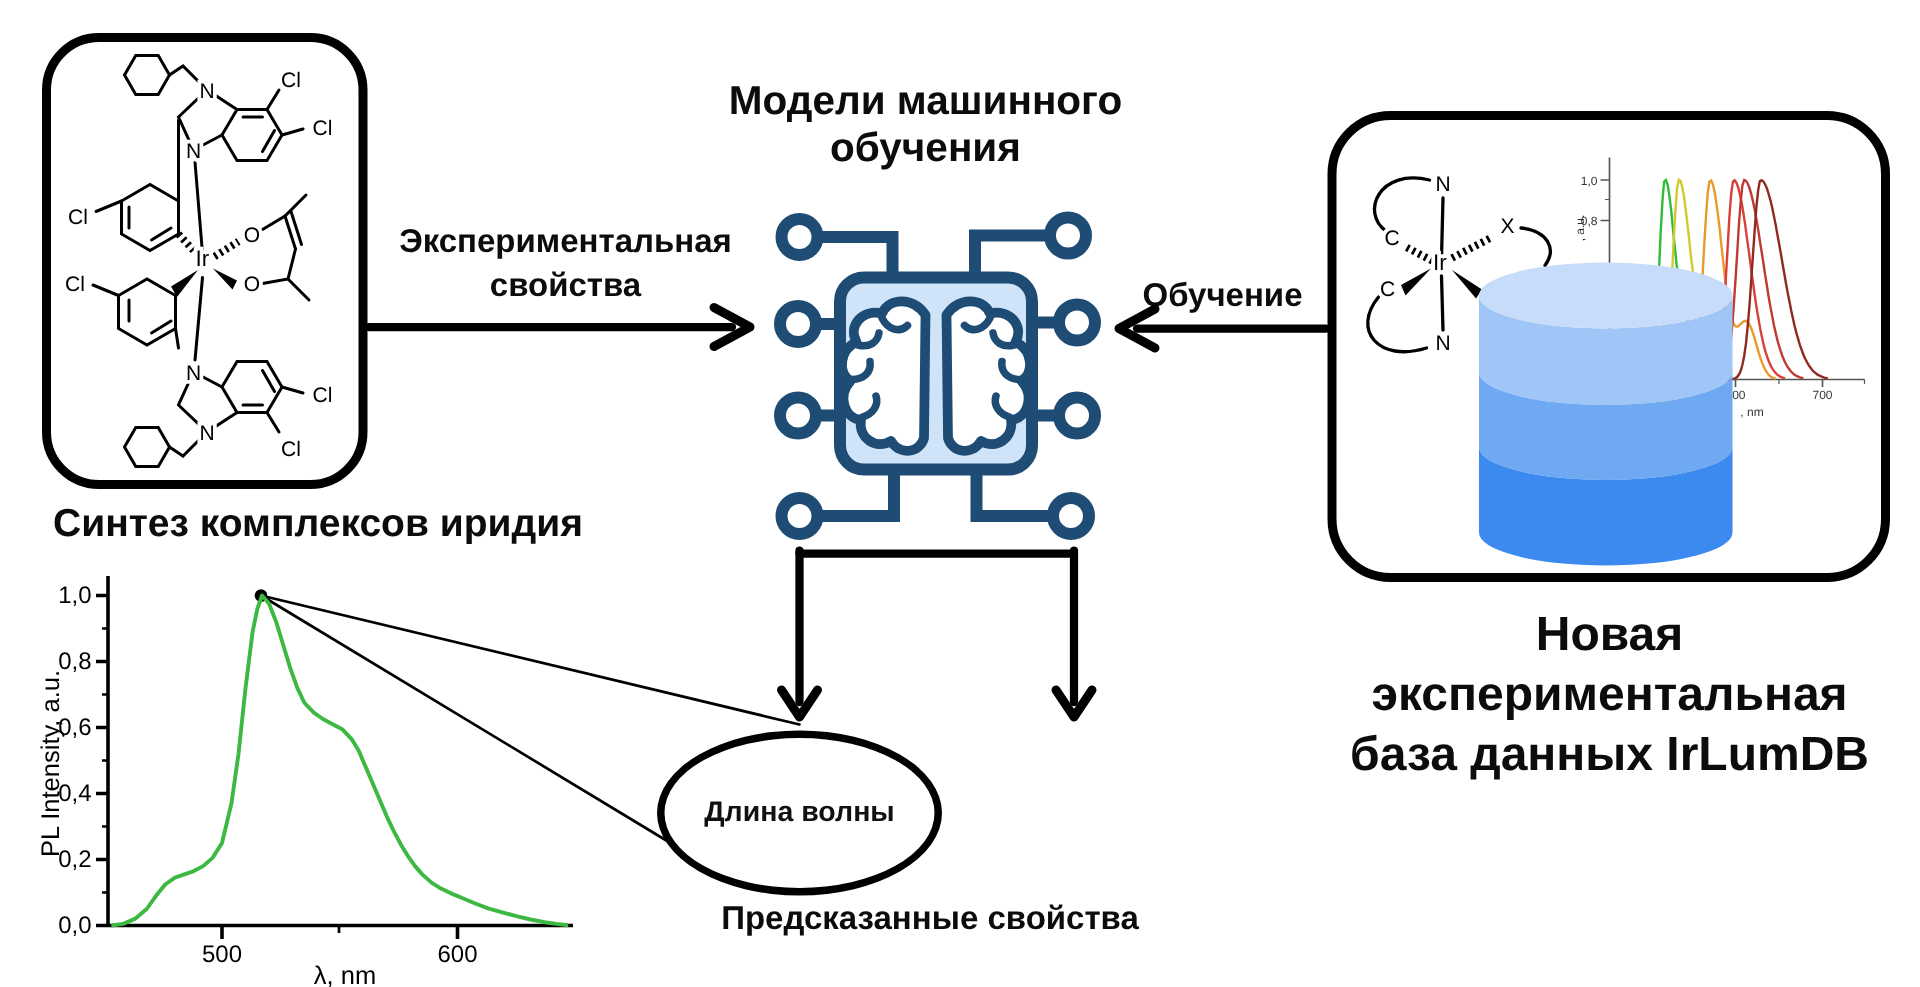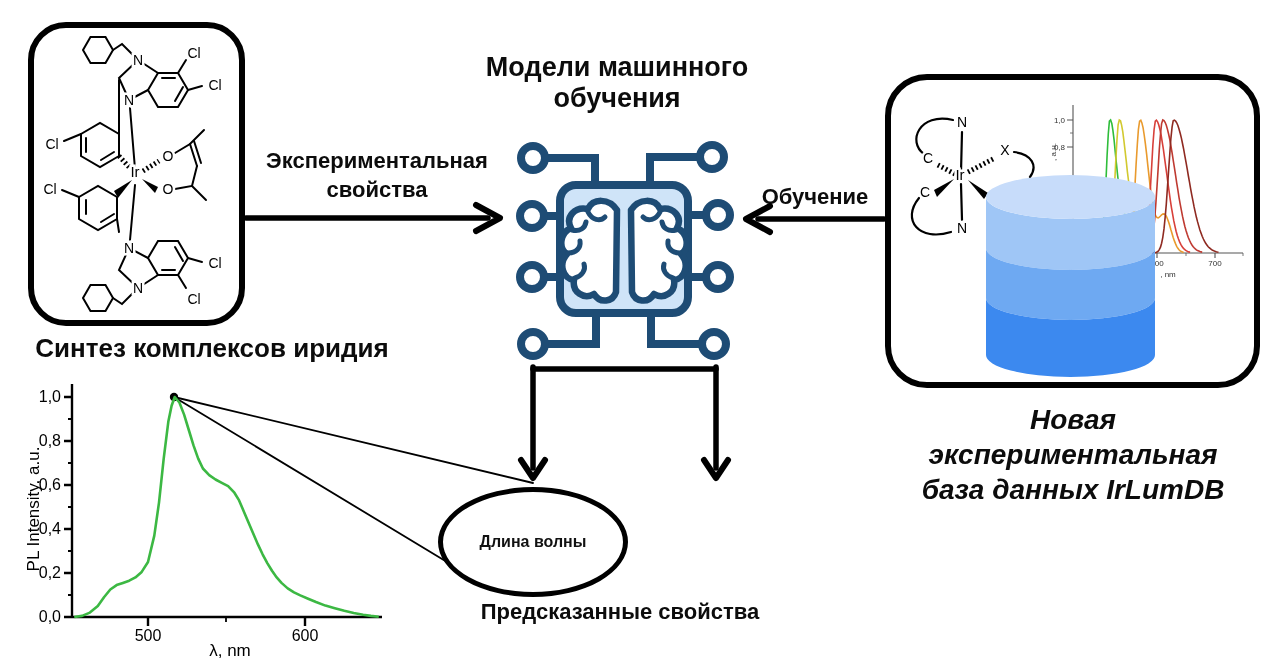--- a/index.html
+++ b/index.html
@@ -7,29 +7,29 @@
           font-family:"Liberation Sans",sans-serif;color:#111;}
   .panel{position:absolute;background:#fff;border:6px solid #000;}
   .panel-left{left:28px;top:22px;width:205px;height:292px;border-radius:38px;}
   .panel-right{left:885px;top:74px;width:363px;height:302px;border-radius:42px;}
   .panel svg{position:absolute;left:0;top:0;width:100%;height:100%;}
   .cap{position:absolute;font-weight:bold;text-align:center;color:#0c0c0c;}
   .cap-synthesis{left:17px;top:333px;width:390px;font-size:26px;}
   .title{left:457px;top:52px;width:320px;font-size:27px;line-height:1.16;}
   .lbl-validation{left:244px;top:147px;width:266px;font-size:22px;line-height:1.3;}
   .lbl-training{left:745px;top:172px;width:140px;font-size:22px;margin-top:12px;}
-  .cap-db{left:898px;top:402px;width:350px;font-size:28px;line-height:1.25;font-style:italic;}
+  .cap-db{left:898px;top:402px;width:350px;font-size:32px;line-height:1.25;}
   .cap-outputs{left:440px;top:599px;width:360px;font-size:22px;}
   .overlay,.brain,.mainplot{position:absolute;}
   .overlay{left:0;top:0;width:1280px;height:658px;pointer-events:none;}
   .brain{left:505px;top:140px;width:235px;height:230px;}
   .mainplot{left:25px;top:370px;width:375px;height:288px;}
   .ellipse{position:absolute;border:5px solid #000;border-radius:50%;background:#fff;
            display:flex;align-items:center;justify-content:center;font-weight:bold;
-           font-size:16px;white-space:nowrap;}
+           font-size:19px;white-space:nowrap;}
   .el-wavelength{left:438px;top:487px;width:180px;height:100px;}
   .el-efficiency{left:627px;top:489px;width:180px;height:98px;}
   
   .navy{stroke:var(--navy,#1e4c75);}
   .node{fill:#fff;stroke:var(--navy,#1e4c75);}
   .chipfill{fill:var(--chip-fill,#cfe4f8);stroke:var(--navy,#1e4c75);}
   .brainfill{fill:#fff;stroke:var(--navy,#1e4c75);}
   .cyltop{fill:var(--cyl-top,#c7dcfa);}
   .cyl1{fill:var(--cyl-band1,#9fc6f6);}
   .cyl2{fill:var(--cyl-band2,#6ea9f2);}

